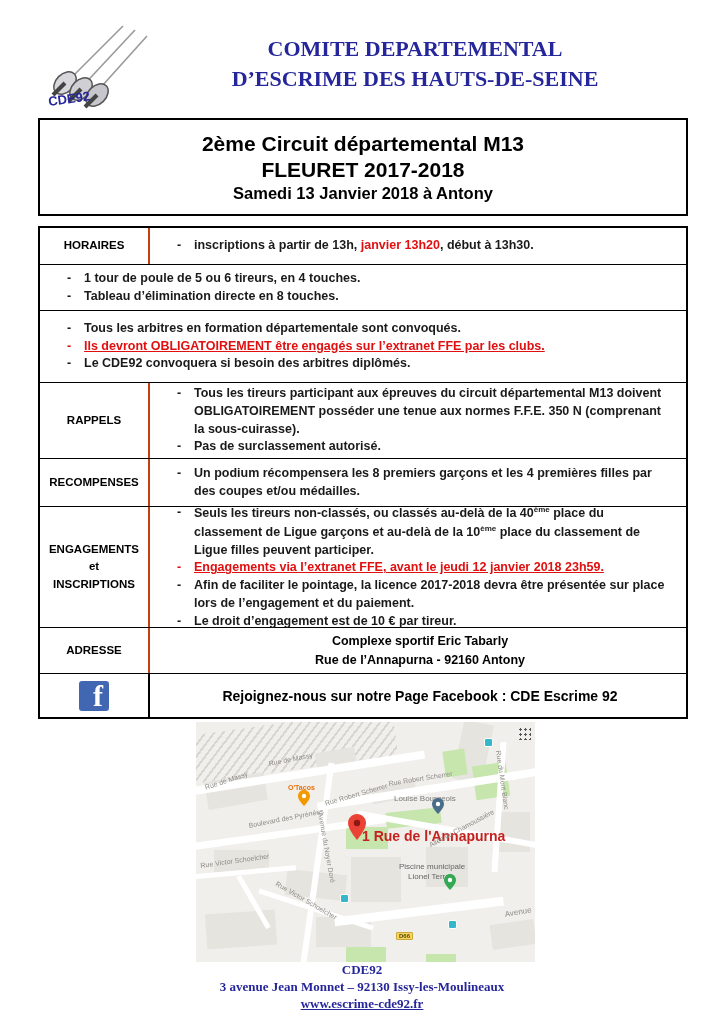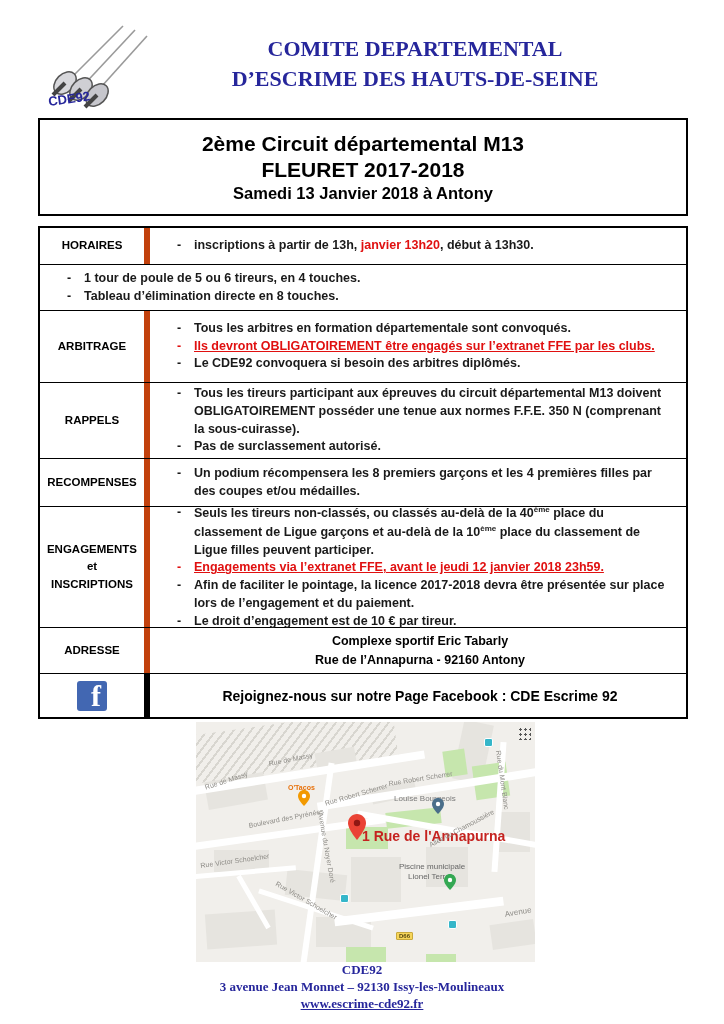--- a/index.html
+++ b/index.html
@@ -14,21 +14,21 @@
   
   .event-box { position:absolute; left:38px; top:118px; width:650px; height:98px; border:2px solid #000;
     display:flex; flex-direction:column; align-items:center; justify-content:center; gap:2px; }
   .event-l1, .event-l2 { font-size:21px; font-weight:bold; color:#000; }
   .event-l3 { font-size:16.5px; font-weight:bold; color:#000; }
 
   
   .info-table { position:absolute; left:38px; top:226px; width:650px; border:2px solid #000; }
   .t-row { display:flex; border-top:1px solid #000; }
   .t-row:first-child { border-top:none; }
-  .t-label { width:110px; flex:0 0 110px; border-right:6px solid #c2410c; display:flex; flex-direction:column;
+  .t-label { width:110px; flex:0 0 110px; border-right:2px solid #c2410c; display:flex; flex-direction:column;
     align-items:center; justify-content:center; font-weight:bold; font-size:11.5px; color:#000; text-align:center; line-height:1.5; }
   .t-content { flex:1; padding:5px 10px 5px 14px; display:flex; flex-direction:column; justify-content:center; }
   .li { display:flex; font-size:12.5px; font-weight:600; color:#1a1a1a; line-height:1.42; }
   .li .marker { flex:0 0 30px; text-align:center; }
   .li-text { flex:1; padding-right:4px; }
   .red-bold { color:#E01010; font-weight:bold; }
   .red-underline { color:#E01010; font-weight:bold; text-decoration:underline; }
   .li.red-line { color:#E01010; }
   .center-content { align-items:center; text-align:center;justify-content:center; }
   .addr-line { font-size:12.5px; font-weight:bold; color:#000; line-height:1.5; }
@@ -109,21 +109,20 @@
             <span class="li-text">1 tour de poule de 5 ou 6 tireurs, en 4 touches.</span>
           </div>
         <div class="li">
             <span class="marker">-</span>
             <span class="li-text">Tableau d’élimination directe en 8 touches.</span>
           </div>
       </div>
     </div>
 
     <div class="t-row" style="height:72px;">
-      <div class="t-label">ARBITRAGE</div>
       <div class="t-content">
         <div class="li">
             <span class="marker">-</span>
             <span class="li-text">Tous les arbitres en formation départementale sont convoqués.</span>
           </div>
         <div class="li red-line">
             <span class="marker">-</span>
             <span class="li-text red-underline">Ils devront OBLIGATOIREMENT être engagés sur l’extranet FFE par les clubs.</span>
           </div>
         <div class="li">

